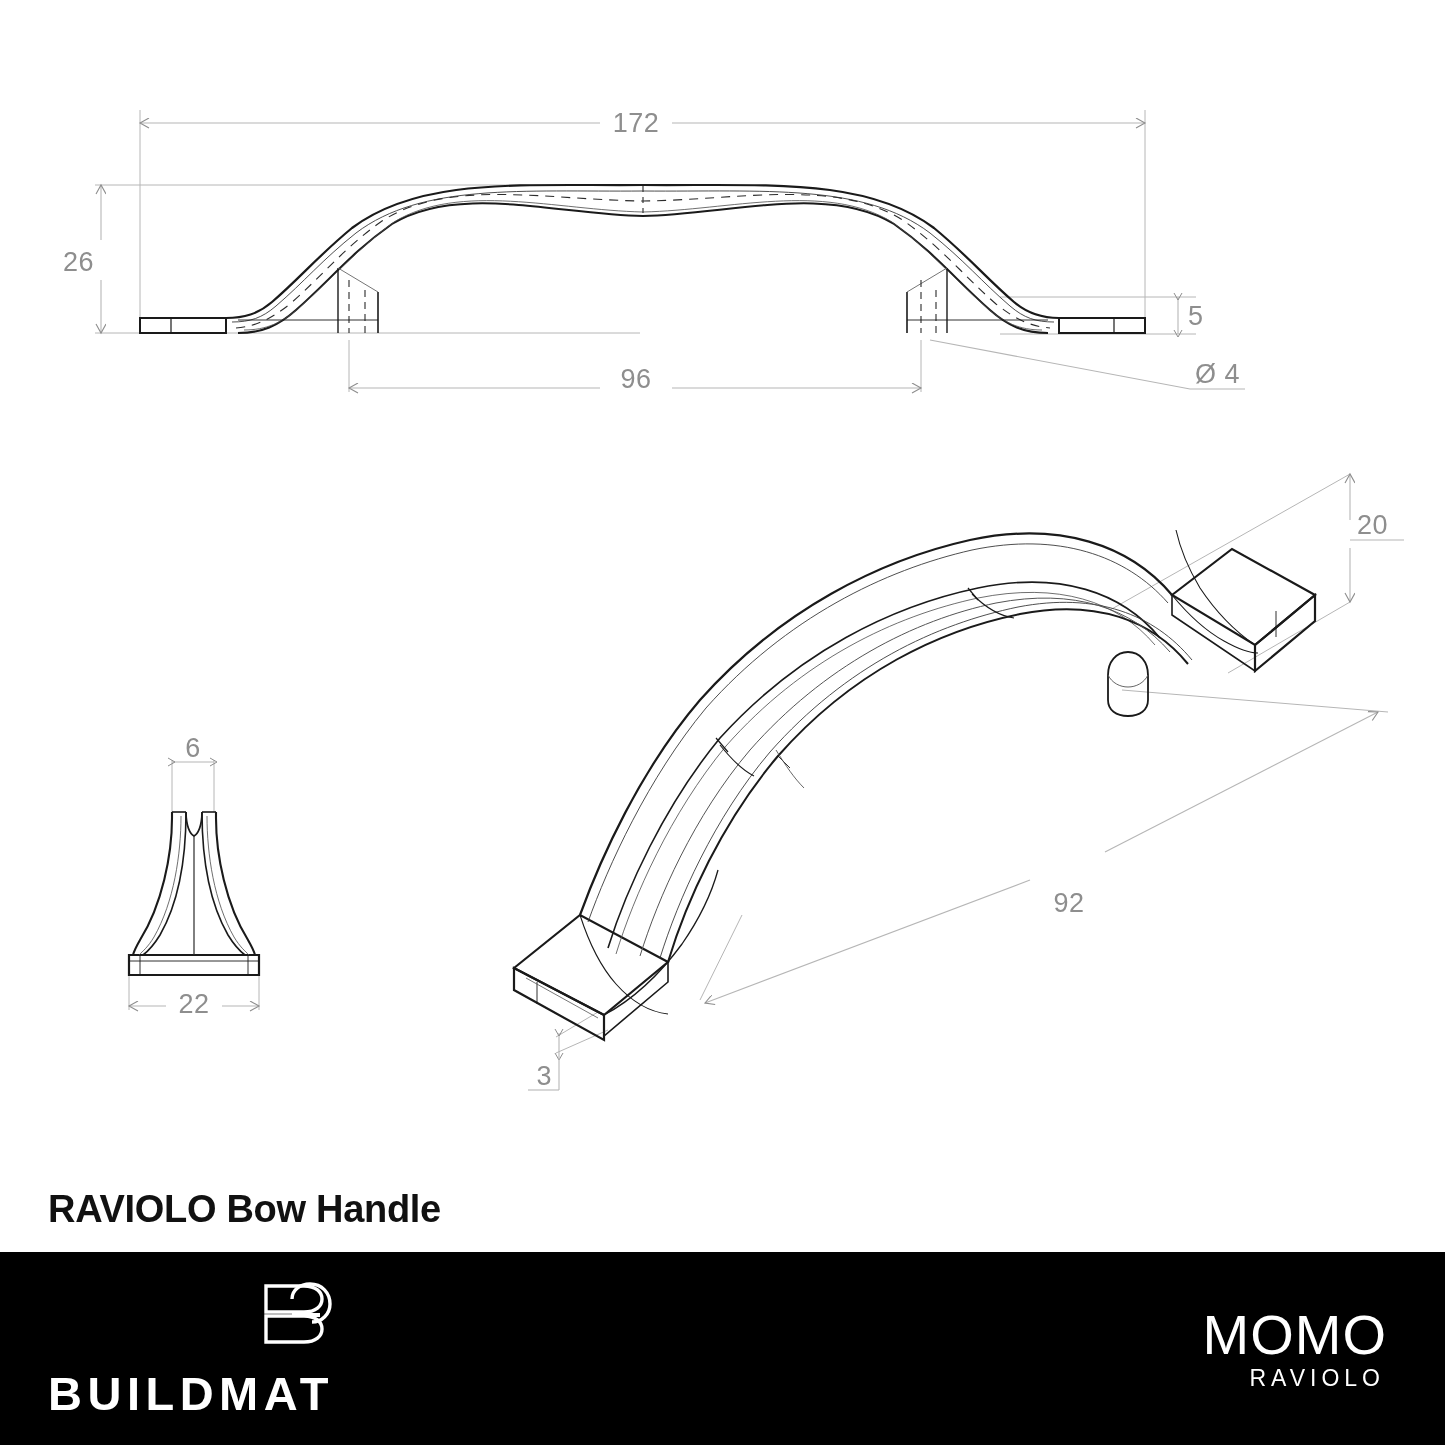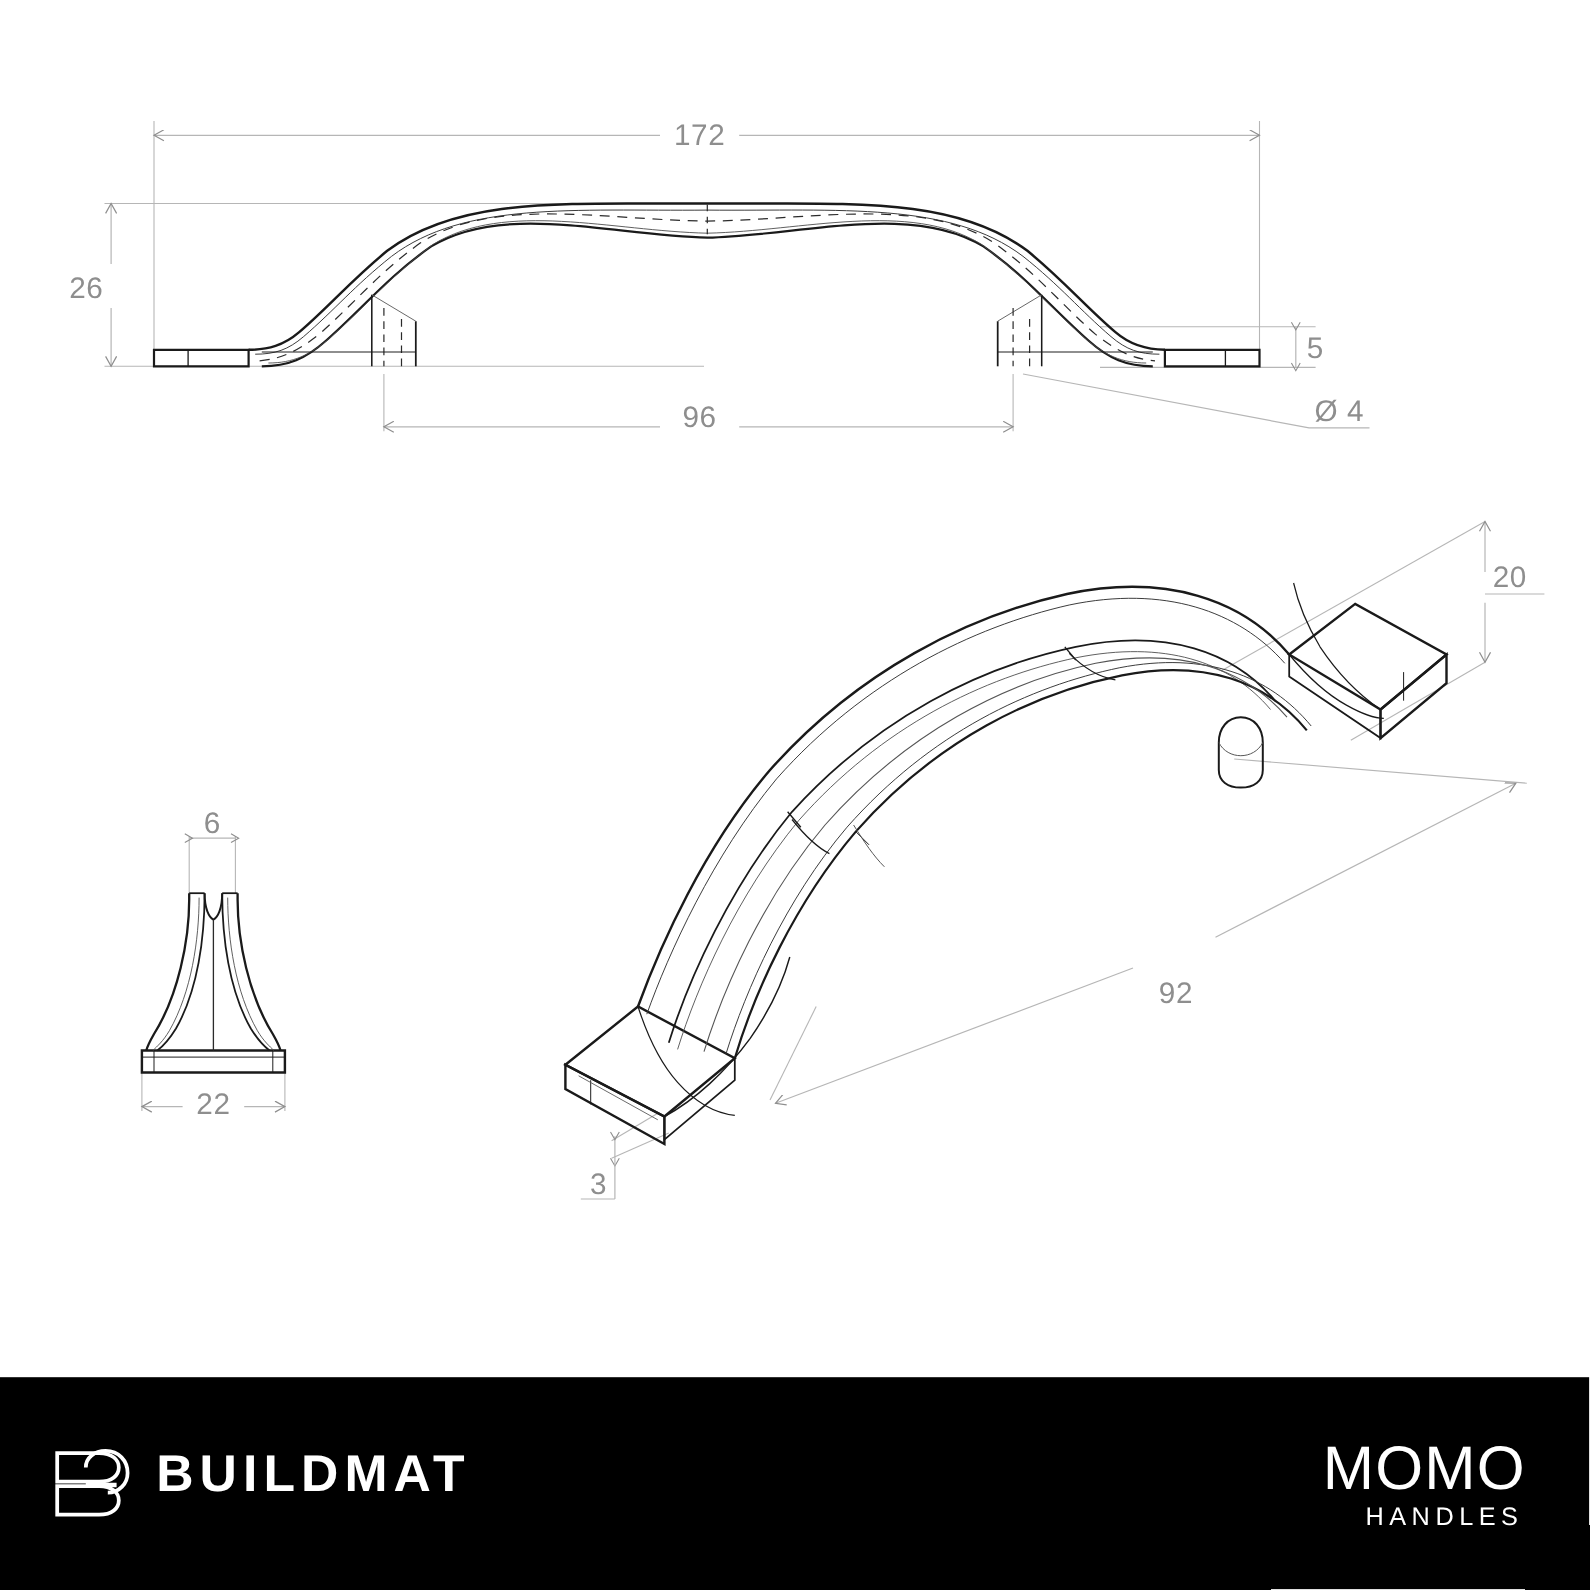--- a/index.html
+++ b/index.html
@@ -56,22 +56,23 @@
     width: 1445px;
     height: 193px;
     background: #000000;
     display: flex;
     align-items: center;
     justify-content: space-between;
     padding: 0 58px 0 48px;
   }
   #buildmat-logo {
     display: flex;
-    align-items: flex-start;
+    align-items: flex-end;
     gap: 22px;
+    flex-direction: column;
   }
   #buildmat-mark { display: block; }
   #buildmat-wordmark {
     font-family: "Liberation Sans", sans-serif;
     font-size: 47px;
     font-weight: bold;
     color: #ffffff;
     letter-spacing: 5.5px;
     line-height: 1;
   }
@@ -395,37 +396,40 @@
                    L1148,700
                    C 1148,710 1140,716 1128,716
                    C 1116,716 1108,710 1108,700 Z" stroke-width="1.8"></path>
           <path d="M1108,675 C 1112,683 1120,687 1128,687
                    C 1136,687 1144,683 1148,675" stroke-width="0.9" stroke="#555"></path>
         </g>
       </g>
     </svg>
   </div>
 
+  <div id="title-block">
+    <h1 id="product-title">RAVIOLO Bow Handle</h1>
+  </div>
 
   <div id="footer-bar">
 
     <div id="buildmat-logo">
       <span>
         <svg id="buildmat-mark" width="72" height="68" viewBox="0 0 72 68" xmlns="http://www.w3.org/2000/svg">
           <g fill="none" stroke="#ffffff" stroke-width="3.4">
             <path d="M4,6 L42,6 C54,6 60,12 60,19 C60,26 54,32 42,32 L4,32 Z"></path>
             <path d="M4,36 L42,36 C54,36 60,42 60,49 C60,56 54,62 42,62 L4,62 Z"></path>
             <path d="M30,19 C30,10 38,4 48,4 C60,4 68,13 68,24
                      C68,34 60,42 50,42"></path>
           </g>
           <path d="M30,33 L58,33 L58,37 L30,37 Z" fill="#ffffff"></path>
         </svg>
       </span>
       <span id="buildmat-wordmark">BUILDMAT</span>
     </div>
 
     <div id="momo-logo">
       <span id="momo-wordmark">MOMO</span>
-      <span id="momo-subtext">HANDLES</span>
+      <span id="momo-subtext">RAVIOLO</span>
     </div>
   </div>
 
 </div>
 
 </body></html>

